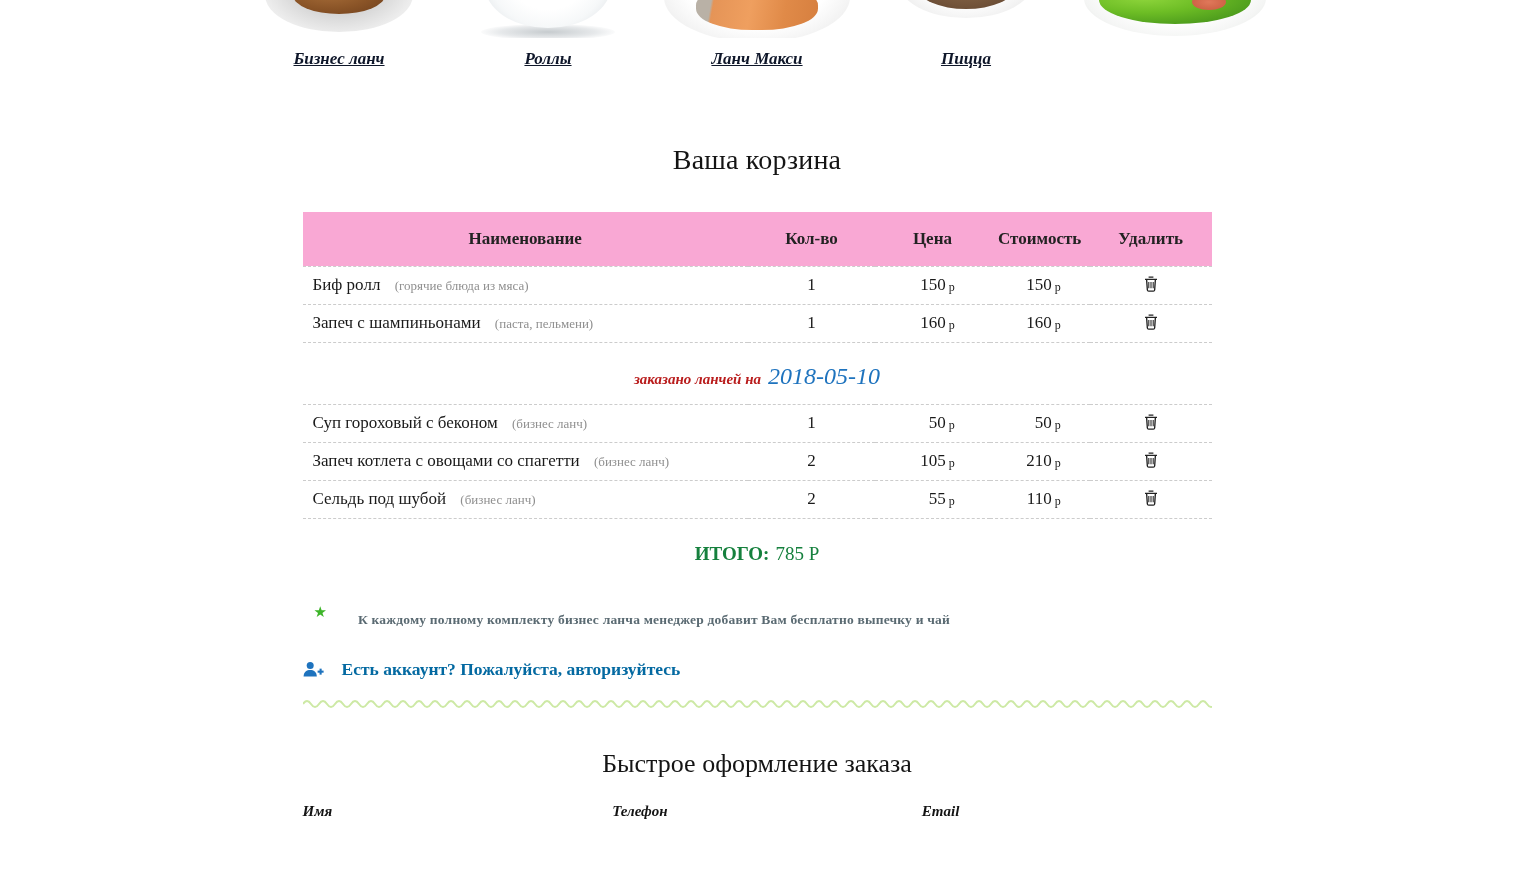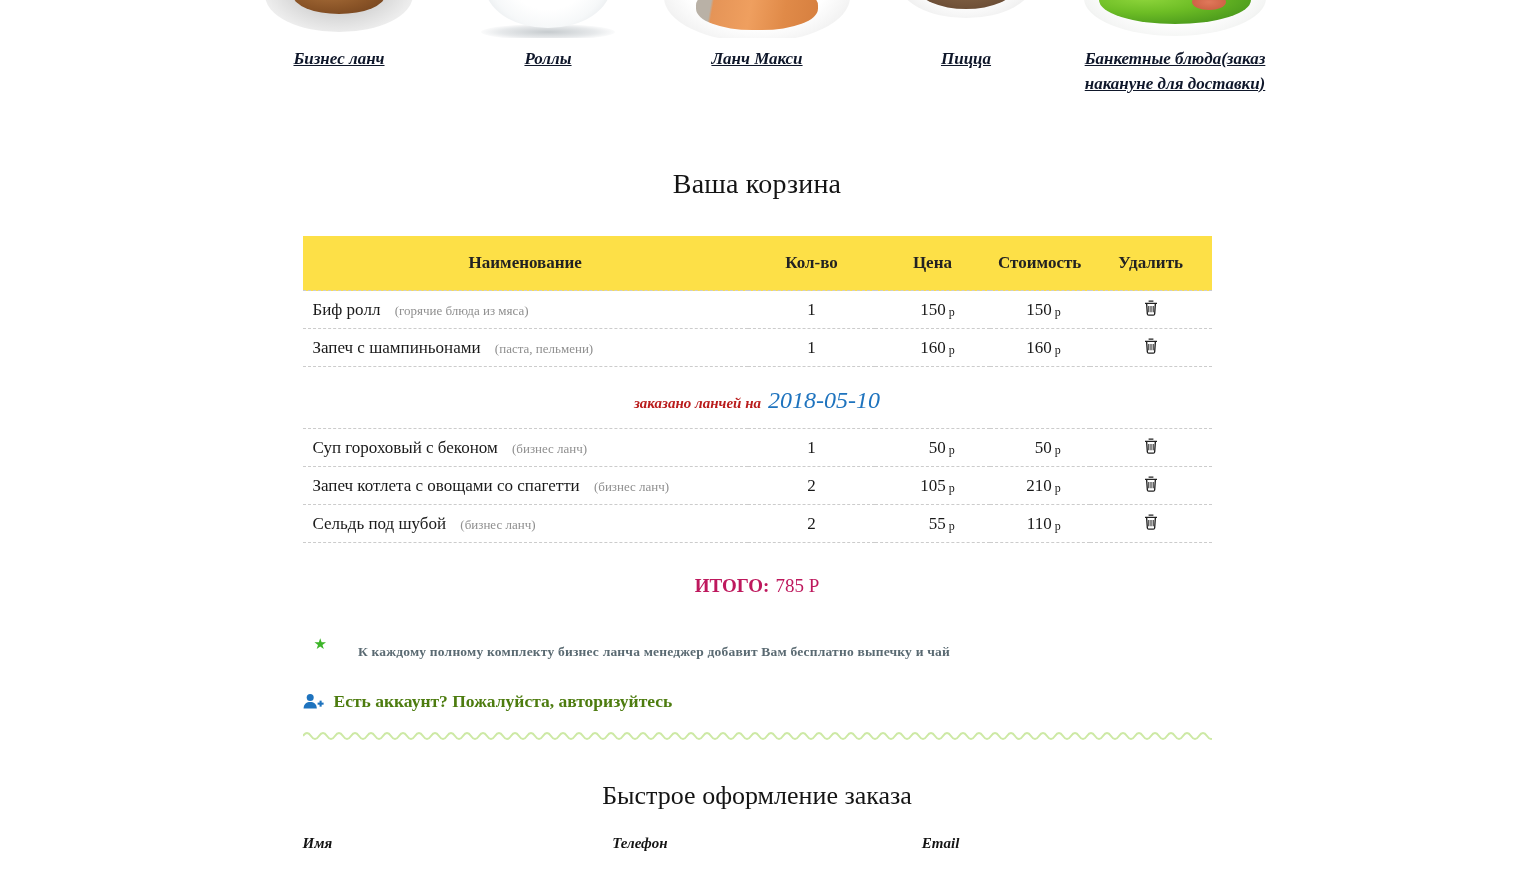--- a/index.html
+++ b/index.html
@@ -45,44 +45,44 @@
     font-style: italic; font-weight: bold; text-decoration: underline; line-height: 1.45;
     max-width: 200px; cursor: pointer; }
 
   
   .cart-title { text-align: center; font-size: 28px; font-weight: normal; color: #141414;
     margin-top: 72px; letter-spacing: 0.2px; }
   .cart-wrap { width: 909px; margin: 36px auto 0; }
   table.cart { width: 100%; border-collapse: collapse; }
   col.c-name { width: 49%; } col.c-qty { width: 14%; } col.c-price { width: 12.6%; }
   col.c-cost { width: 11%; } col.c-del { width: 13.4%; }
-  thead th { background: #fde047; font-size: 17px; font-weight: bold; color: #222;
+  thead th { background: #f9a8d4; font-size: 17px; font-weight: bold; color: #222;
     padding: 17px 0; text-align: center; border-bottom: 1px dashed #cccccc; }
   tbody td { padding: 7px 0; border-bottom: 1px dashed #cccccc; font-size: 17px;
     text-align: center; vertical-align: middle; }
   td.cell-name { text-align: left; padding-left: 10px; }
   .item-cat { font-size: 13px; color: #8f8f8f; margin-left: 10px; }
   td.cell-price { text-align: right; padding-right: 35px; }
   td.cell-cost { text-align: right; padding-right: 29px; }
   .cur { font-size: 12px; margin-left: 3px; position: relative; top: 1px; }
   .trash-btn { background: none; border: none; cursor: pointer; padding: 2px 4px; line-height: 0; }
   tr.date-row td { padding: 20px 0 14px; border-bottom: 1px dashed #cccccc; }
   .date-label { color: #b91c1c; font-style: italic; font-weight: bold; font-size: 15px; }
   .date-value { color: #1e73be; font-style: italic; font-size: 24px; margin-left: 7px; }
 
-  .total-line { text-align: center; margin-top: 32px; font-size: 19px; color: #be185d; }
+  .total-line { text-align: center; margin-top: 24px; font-size: 19px; color: #15803d; }
   .total-label { font-weight: bold; margin-right: 6px; }
 
   .note-line { display: flex; align-items: flex-start; margin-top: 40px; }
   .note-star { color: #3db529; font-size: 15px; margin-left: 11px; line-height: 1; }
   .note-text { color: #5a6a72; font-weight: bold; font-size: 13.5px; margin-left: 31px;
     padding-top: 7px; letter-spacing: 0.2px; }
 
   .auth-line { display: flex; align-items: center; margin-top: 31px; }
-  .auth-line a { color: #4d7c0f; font-weight: bold; font-size: 17.5px; margin-left: 10px;
+  .auth-line a { color: #0369a1; font-weight: bold; font-size: 17.5px; margin-left: 18px;
     text-decoration: none; cursor: pointer; }
 
   .wave-divider { display: block; margin-top: 17px; }
 
   
   .quick-title { text-align: center; font-size: 26px; font-weight: normal; color: #141414;
     margin-top: 40px; }
   .quick-form { display: flex; gap: 20px; width: 909px; margin: 24px auto 0; }
   .field { flex: 1; }
   .field label { display: block; font-size: 15px; font-weight: bold; font-style: italic;
@@ -119,21 +119,20 @@
       <div class="food"></div>
     </div>
     <a>Пицца</a>
   </div>
   <div class="cat">
     <div class="img-wrap img-banquet">
       <div class="plate"></div>
       <div class="food"></div>
       <div class="food2"></div>
     </div>
-    <a>Банкетные блюда(заказ накануне для доставки)</a>
   </div>
 </div>
 
 <h1 class="cart-title">Ваша корзина</h1>
 
 <div class="cart-wrap">
   <table class="cart">
     <colgroup>
       <col class="c-name">
         <col class="c-qty">

